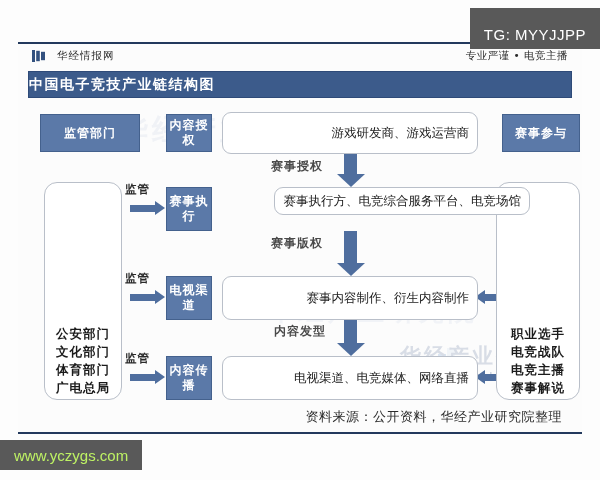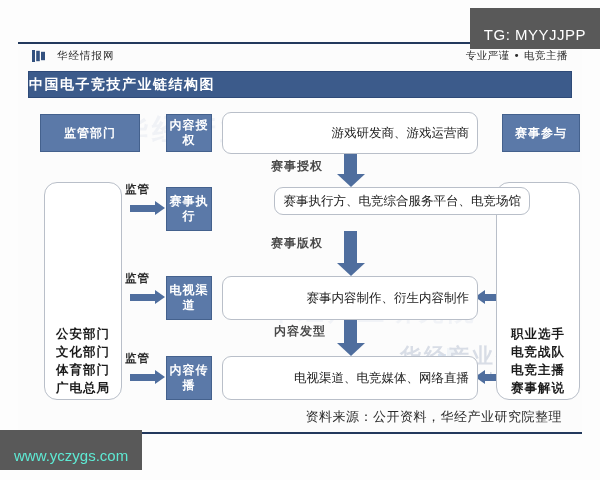--- a/index.html
+++ b/index.html
@@ -16,23 +16,23 @@
     position: absolute; top: 8px; right: 0px;
     background: #595959; color: #ffffff;
     font-size: 15px; letter-spacing: .5px;
     padding: 18px 14px 6px 14px;
     font-family: "Liberation Sans", sans-serif;
     z-index: 40;
   }
   
   .overlay-site {
     position: absolute; left: 0px; bottom: 10px;
-    background: #595959; color: #5eead4;
+    background: #595959; color: #bef264;
     font-size: 15px;
-    padding: 17px 14px 6px 14px;
+    padding: 7px 14px 6px 14px;
     font-family: "Liberation Sans", sans-serif;
     z-index: 40;
   }
 
   
   .card {
     position: absolute; left: 18px; top: 42px;
     width: 564px; height: 392px;
     background: #fcfcfc;
     border-top: 2px solid #23395d;

